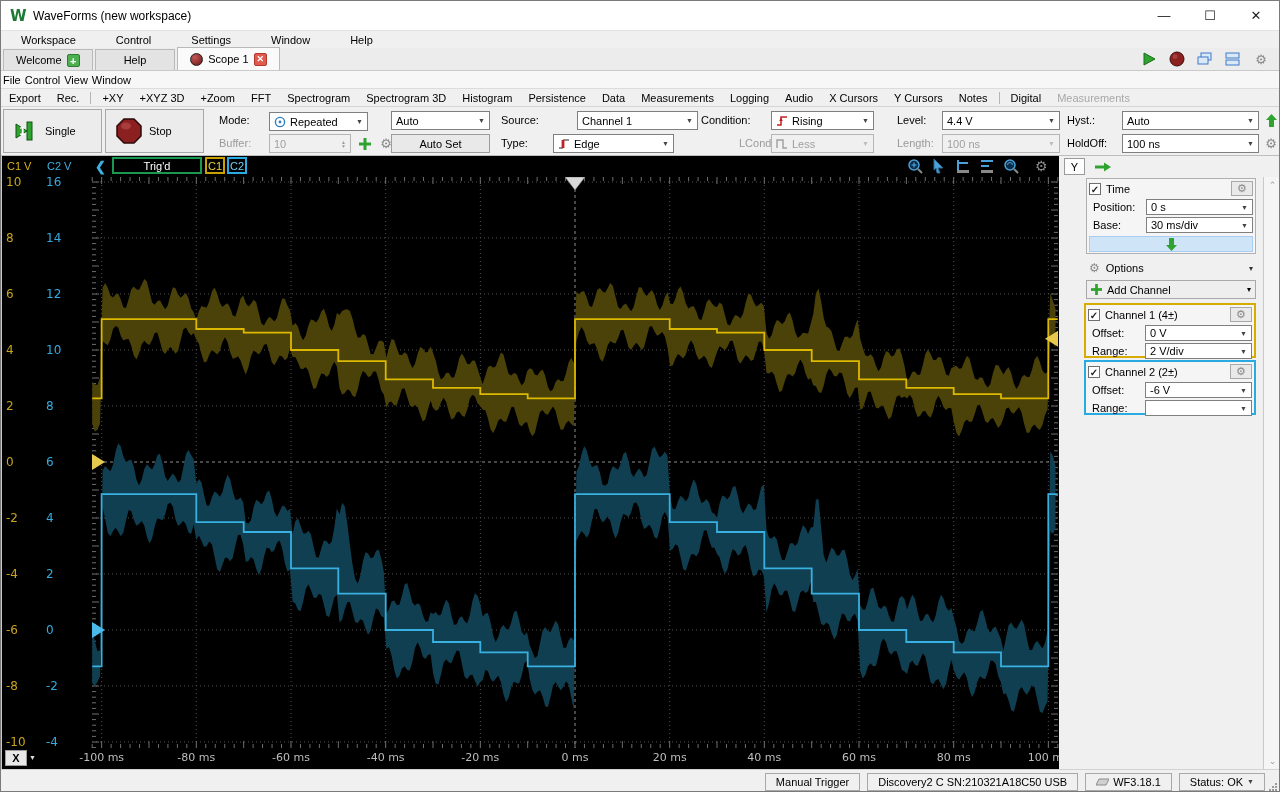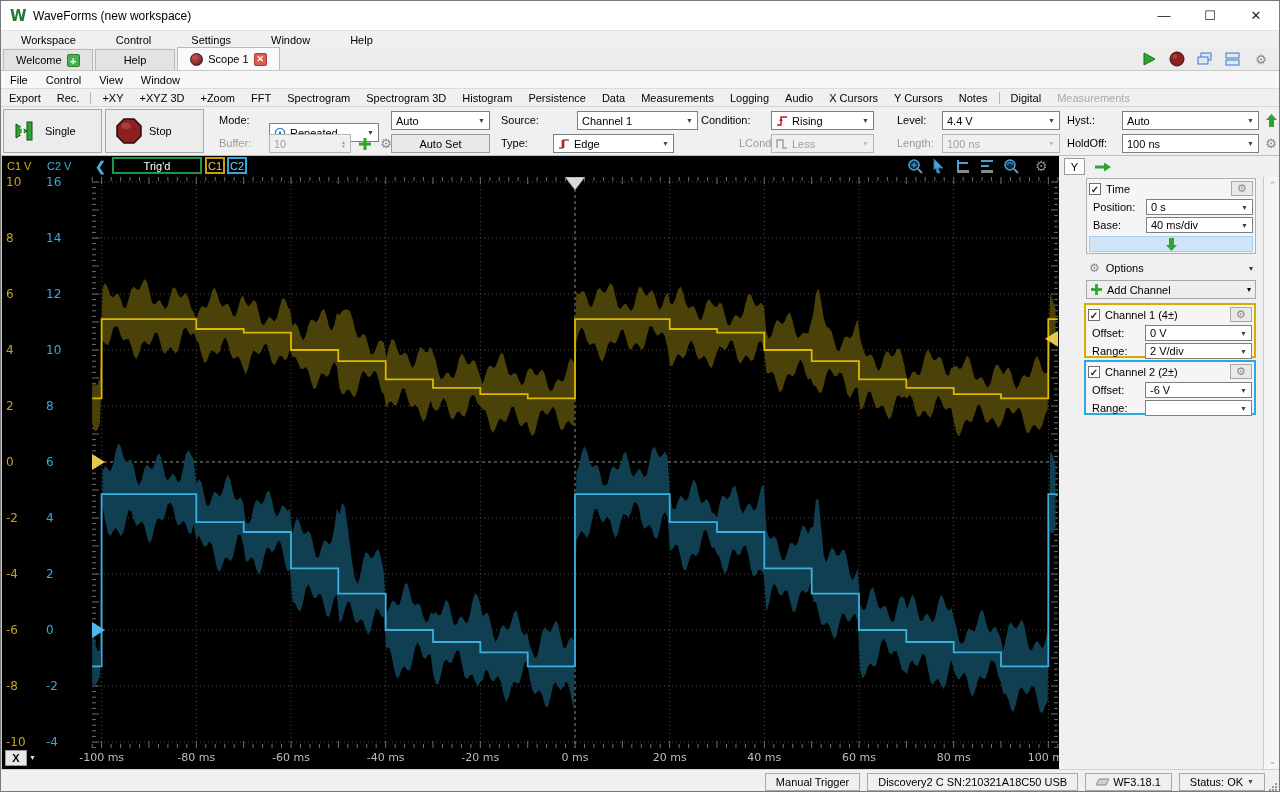--- a/index.html
+++ b/index.html
@@ -33,21 +33,21 @@
   .tab .dot { width:13px; height:13px; border-radius:50%;
               background:radial-gradient(circle at 35% 30%, #c25858, #6e1111); border:1px solid #222; }
   .tab .closex { width:13px; height:13px; background:#e05a4e; border:1px solid #b03a2e; border-radius:2px;
                  color:#fff; font-size:9px; line-height:11px; text-align:center; font-weight:bold; }
   .tab-icons { margin-left:auto; display:flex; align-items:center; gap:4px; padding-right:6px; height:100%; }
   .tab-icons .tbtn { width:24px; height:19px; display:flex; align-items:center; justify-content:center; }
 
   
   .scopemenu { position:absolute; left:0; top:70px; width:100%; height:18px; background:#f7f7f7;
                display:flex; align-items:center; border-bottom:1px solid #dcdcdc; }
-  .scopemenu span { padding:0 9px; }
+  .scopemenu span { padding:0 2px; }
 
   
   .tb { position:absolute; left:0; top:88px; width:100%; height:18px; background:#f0f0f0;
         display:flex; align-items:center; border-bottom:1px solid #d5d5d5; }
   .tb span.item { padding:0 8px; }
   .tb .sep { width:1px; height:12px; background:#b5b5b5; margin:0 3px; }
   .tb .dis { color:#a8a8a8; }
 
   
   .controlbar { position:absolute; left:0; top:106px; width:100%; height:49px; background:#f0f0f0;
@@ -237,21 +237,21 @@
     </div>
     <div class="bigbtn" style="left:104px; width:99px;">
       <svg width="26" height="26" viewBox="0 0 26 26">
         <polygon points="8,1 18,1 25,8 25,18 18,25 8,25 1,18 1,8" fill="#8c1f1f" stroke="#2e0a0a" stroke-width="1.5"></polygon>
         <ellipse cx="10" cy="8" rx="5" ry="3.5" fill="#c05555" opacity="0.55"></ellipse>
       </svg>
       <span>Stop</span>
     </div>
 
     <span class="lab" style="left:218px; top:4px;">Mode:</span>
-    <div class="dd" style="left:268px; top:16px; width:110px;">
+    <div class="dd" style="left:268px; top:5px; width:99px;">
       <svg width="12" height="12" viewBox="0 0 12 12">
         <circle cx="6" cy="6" r="4.6" fill="none" stroke="#2f7fc1" stroke-width="1.4"></circle>
         <circle cx="6" cy="6" r="1.4" fill="#2f7fc1"></circle>
         </svg>
       <span>Repeated</span>
       <span class="chev">▼</span>
     </div>
     <div class="dd" style="left:390px; top:4px; width:99px;">
       <span>Auto</span>
       <span class="chev">▼</span>
@@ -900,21 +900,21 @@
           <div class="g-row">
             <span>Position:</span>
             <span class="g-dd">
               <span>0 s</span>
               <span class="chev">▼</span>
             </span>
           </div>
           <div class="g-row">
             <span>Base:</span>
             <span class="g-dd">
-              <span>40 ms/div</span>
+              <span>30 ms/div</span>
               <span class="chev">▼</span>
             </span>
           </div>
           <div class="bluestrip">
             <svg width="11" height="13" viewBox="0 0 11 13">
               <polygon points="5.5,13 0,7 3,7 3,0 8,0 8,7 11,7" fill="#2fa32f"></polygon>
               </svg>
           </div>
         </div>
 

